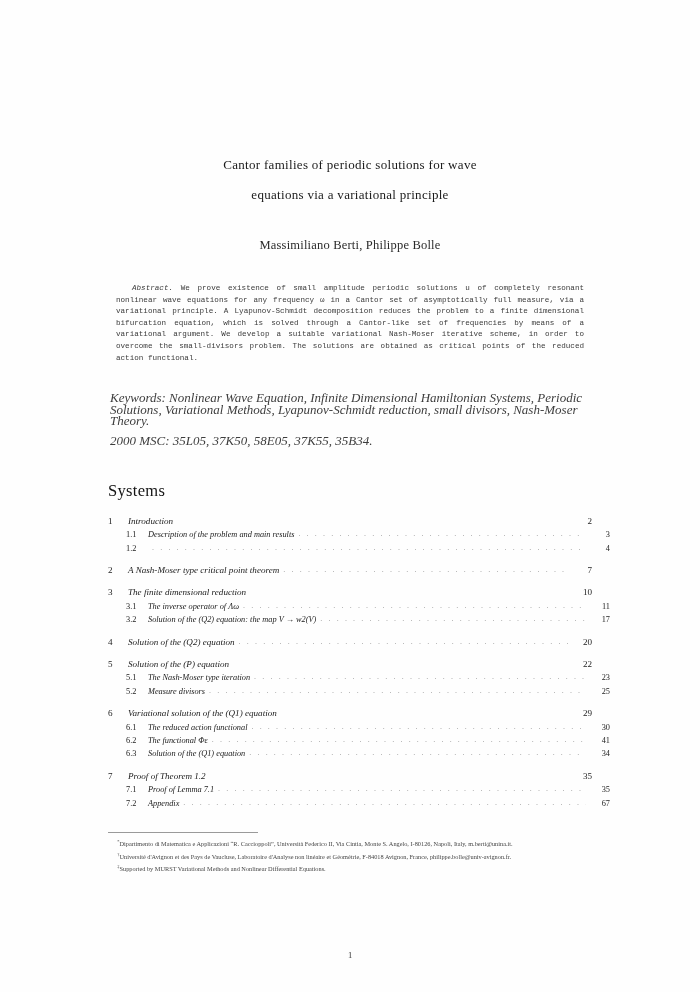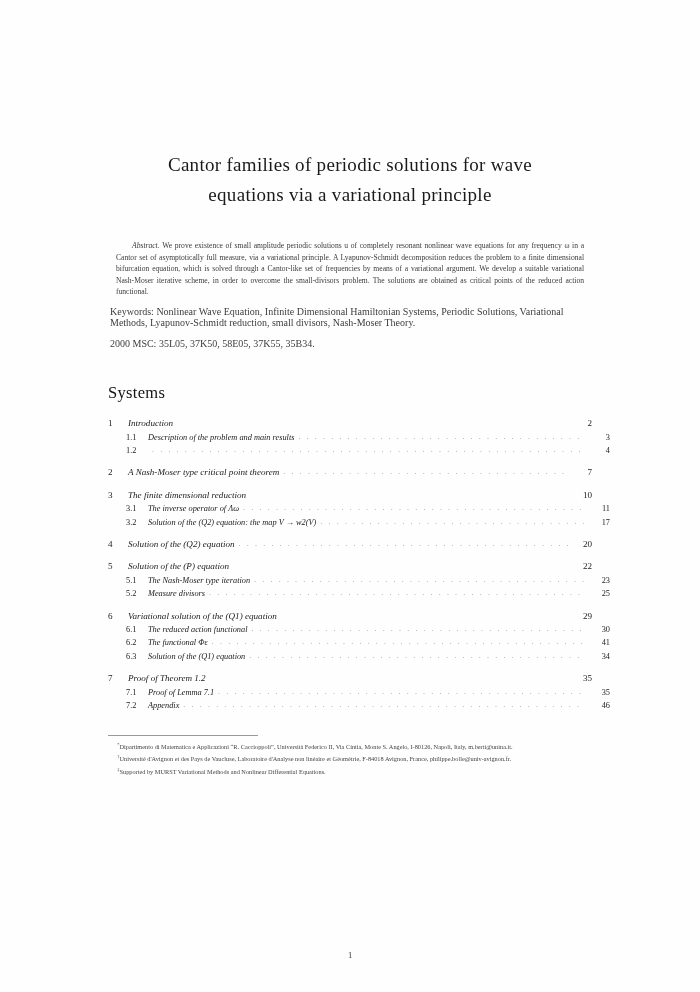--- a/index.html
+++ b/index.html
@@ -28,21 +28,21 @@
     top: 0;
     width: 484px;
   }
 
   
   .title-block {
     margin-top: 150px;
     text-align: center;
   }
   .title-line {
-    font-size: 19px;
+    font-size: 13px;
     line-height: 30px;
     letter-spacing: 0.3px;
     color: #1a1a1a;
     font-weight: normal;
     text-align: center;
   }
   .authors {
     margin-top: 28px;
     text-align: center;
     font-size: 12.5px;
@@ -51,36 +51,38 @@
   }
 
   
   .abstract {
     margin-top: 30px;
     font-size: 7.6px;
     line-height: 11.6px;
     text-align: justify;
     color: #3a3a3a;
     padding: 0 8px;
+    font-family: Liberation Mono, monospace;
   }
   .abstract .lbl {
     font-style: italic;
   }
   .abstract p {
     margin: 0;
     text-indent: 16px;
   }
 
   
   .meta-block {
-    margin-top: 8px;
-    font-size: 10px;
+    margin-top: 28px;
+    font-size: 13px;
     line-height: 11.4px;
     color: #3d3d3d;
     padding: 0 2px;
+    font-style: italic;
   }
   .meta-block div { margin: 0; }
   .meta-block .msc { margin-top: 9px; }
 
   
   .contents-head {
     margin-top: 34px;
     font-size: 16.5px;
     color: #141414;
     letter-spacing: 0.3px;
@@ -169,20 +171,21 @@
 </style>
 </head>
 <body>
 
 <div class="page">
   <div class="content">
 
     <div class="title-block">
       <div class="title-line">Cantor families of periodic solutions for wave</div>
       <div class="title-line">equations via a variational principle</div>
+      <div class="authors">Massimiliano Berti, Philippe Bolle</div>
     </div>
 
     <div class="abstract">
       <p><span class="lbl">Abstract.</span> <span>We prove existence of small amplitude periodic solutions u of completely resonant nonlinear wave equations for any frequency ω in a Cantor set of asymptotically full measure, via a variational principle. A Lyapunov-Schmidt decomposition reduces the problem to a finite dimensional bifurcation equation, which is solved through a Cantor-like set of frequencies by means of a variational argument. We develop a suitable variational Nash-Moser iterative scheme, in order to overcome the small-divisors problem. The solutions are obtained as critical points of the reduced action functional.</span></p>
     </div>
 
     <div class="meta-block">
       <div class="kw">Keywords: Nonlinear Wave Equation, Infinite Dimensional Hamiltonian Systems, Periodic Solutions, Variational Methods, Lyapunov-Schmidt reduction, small divisors, Nash-Moser Theory.</div>
       <div class="msc">2000 MSC: 35L05, 37K50, 58E05, 37K55, 35B34.</div>
     </div>
@@ -300,21 +303,21 @@
           <div class="toc-row lvl2">
             <span class="toc-num">7.1</span>
             <span class="toc-label">Proof of Lemma 7.1</span>
             <span class="toc-dots">. . . . . . . . . . . . . . . . . . . . . . . . . . . . . . . . . . . . . . . . . . . . . . . . . . . . . . . . . . . . . . . . . . . . . . . . . . . . . . . . . . . . . . . . . .</span>
             <span class="toc-page">35</span>
           </div>
           <div class="toc-row lvl2">
             <span class="toc-num">7.2</span>
             <span class="toc-label">Appendix</span>
             <span class="toc-dots">. . . . . . . . . . . . . . . . . . . . . . . . . . . . . . . . . . . . . . . . . . . . . . . . . . . . . . . . . . . . . . . . . . . . . . . . . . . . . . . . . . . . . . . . . .</span>
-            <span class="toc-page">46</span>
+            <span class="toc-page">67</span>
           </div>
         </div>
       </div>
 
     <div class="footnote-rule"></div>
     <div class="footnotes" id="footnotes">
         <p><span class="fn-mark">*</span><span>Dipartimento di Matematica e Applicazioni “R. Caccioppoli”, Università Federico II, Via Cintia, Monte S. Angelo, I-80126, Napoli, Italy, m.berti@unina.it.</span></p>
         <p><span class="fn-mark">†</span><span>Université d'Avignon et des Pays de Vaucluse, Laboratoire d'Analyse non linéaire et Géométrie, F-84018 Avignon, France, philippe.bolle@univ-avignon.fr.</span></p>
         <p><span class="fn-mark">‡</span><span>Supported by MURST Variational Methods and Nonlinear Differential Equations.</span></p>
       </div>

